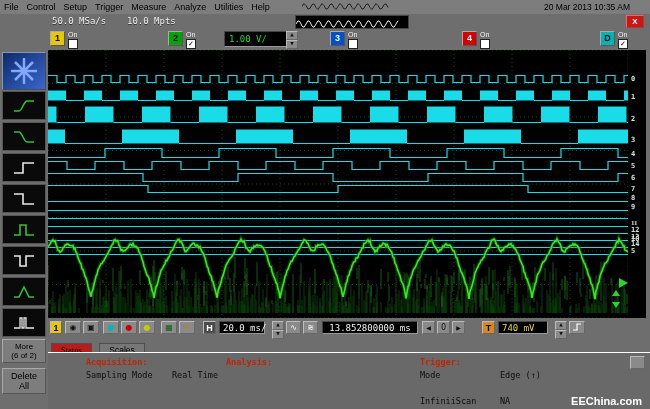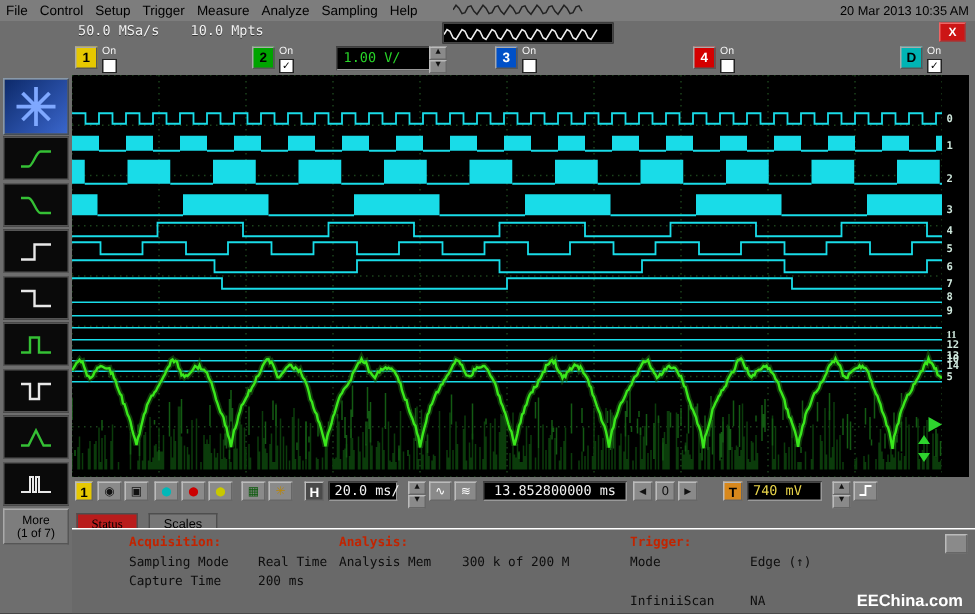--- a/index.html
+++ b/index.html
@@ -1,20 +1,20 @@
 <!DOCTYPE html>
 <html><head>
 <meta charset="utf-8">
 <style>
   html,body{margin:0;padding:0;background:#444;}
   .root{position:relative;width:650px;height:409px;background:#6e6e6e;font-family:"Liberation Sans",sans-serif;overflow:hidden;-webkit-user-select:none;}
   
   .menubar{position:absolute;left:0;top:0;width:650px;height:14px;background:#7d7d7d;border-bottom:1px solid #595959;display:flex;align-items:center;font-size:9px;color:#000;}
   .menu-item{padding:0 4px;white-space:nowrap;cursor:default;}
-  .datetime{margin-left:auto;padding-right:4px;font-size:8.5px;}
+  .datetime{margin-left:auto;padding-right:20px;font-size:8.5px;}
   .squiggle{position:absolute;top:2px;}
   
   .acqbar{position:absolute;left:0;top:14px;width:650px;height:14px;background:#6e6e6e;}
   .acq-text{position:absolute;top:2px;font-family:"DejaVu Sans Mono",monospace;font-size:9px;color:#f2f2f2;text-shadow:0 1px 0 #333;}
   .acq-strip{position:absolute;left:295px;top:1px;width:112px;height:12px;background:#000;border:1px solid #444;}
   .close-btn{position:absolute;right:6px;top:1px;width:16px;height:11px;background:#cc1515;border:1px outset #e66;color:#fff;font-size:8px;font-weight:bold;text-align:center;line-height:11px;cursor:pointer;}
   
   .chbar{position:absolute;left:0;top:28px;width:650px;height:22px;}
   .chgroup{position:absolute;top:3px;display:flex;align-items:flex-start;}
   .ch-chip{width:13px;height:13px;border:1px outset #aaa;font-size:9px;font-weight:bold;text-align:center;line-height:13px;cursor:pointer;}
@@ -57,21 +57,21 @@
 
 <div class="root">
 
   <div class="menubar">
     <span class="menu-item">File</span>
     <span class="menu-item">Control</span>
     <span class="menu-item">Setup</span>
     <span class="menu-item">Trigger</span>
     <span class="menu-item">Measure</span>
     <span class="menu-item">Analyze</span>
-    <span class="menu-item">Sampling</span>
+    <span class="menu-item">Utilities</span>
     <span class="menu-item">Help</span>
     <svg id="menu-squiggle" class="squiggle" style="left:302px" width="90" height="10">
         <path d="M0 4.5 L2 1.5 L4 3.5 L6 7.1 L8 6.4 L10 2.6 L12 1.9 L14 5.5 L16 7.5 L18 4.5 L20 1.5 L22 3.5 L24 7.1 L26 6.4 L28 2.6 L30 1.9 L32 5.5 L34 7.5 L36 4.5 L38 1.5 L40 3.5 L42 7.1 L44 6.4 L46 2.6 L48 1.9 L50 5.5 L52 7.5 L54 4.5 L56 1.5 L58 3.5 L60 7.1 L62 6.4 L64 2.6 L66 1.9 L68 5.5 L70 7.5 L72 4.5 L74 1.5 L76 3.5 L78 7.1 L80 6.4 L82 2.6 L84 1.9 L86 5.5" stroke="#222" fill="none"></path>
       </svg>
     <span class="datetime">20 Mar 2013 10:35 AM</span>
   </div>
 
   <div class="acqbar">
     <span class="acq-text" style="left:52px">50.0 MSa/s</span>
     <span class="acq-text" style="left:127px">10.0 Mpts</span>
@@ -167,21 +167,25 @@
           <path d="M2 14 L7 14 L12 4 L17 14 L22 14" stroke="#35c035" stroke-width="1.6" fill="none"></path>
         </svg>
     </div>
     <div class="tool-btn" style="top:258px" title="burst-pulse-tool">
       <svg width="30" height="18" viewBox="0 0 24 18">
           <path d="M2 14 L8 14 L8 4 L10 4 L10 14 L12 14 L12 4 L14 4 L14 14 L22 14" stroke="#e8e8e8" stroke-width="1.3" fill="none"></path>
         </svg>
     </div>
     <div class="side-textbtn" style="top:289px">
       <span>More</span><br>
-      <span>(1 of 7)</span>
+      <span>(6 of 2)</span>
+    </div>
+    <div class="side-textbtn" style="top:318px;font-size:9px">
+      <span>Delete</span><br>
+      <span>All</span>
     </div>
   </div>
 
   <div class="display">
     <svg id="scope-svg" width="580" height="268">
         <line x1="0.0" y1="0" x2="0.0" y2="268" stroke="#1b421b" stroke-dasharray="1 3"></line>
         <line x1="58.0" y1="0" x2="58.0" y2="268" stroke="#1b421b" stroke-dasharray="1 3"></line>
         <line x1="116.0" y1="0" x2="116.0" y2="268" stroke="#1b421b" stroke-dasharray="1 3"></line>
         <line x1="174.0" y1="0" x2="174.0" y2="268" stroke="#1b421b" stroke-dasharray="1 3"></line>
         <line x1="232.0" y1="0" x2="232.0" y2="268" stroke="#1b421b" stroke-dasharray="1 3"></line>
@@ -313,25 +317,23 @@
 
   <div class="tabs">
     <span class="tab tab-active">Status</span>
     <span class="tab tab-inactive">Scales</span>
   </div>
 
   <div class="statuspanel">
     <div class="sp-col" style="left:38px">
       <div class="sp-head">Acquisition:</div>
       <div><span class="sp-lab" style="width:86px">Sampling Mode</span><span>Real Time</span></div>
-      <div><span class="sp-lab" style="width:86px">Capture Time</span><span>200 ms</span></div>
     </div>
     <div class="sp-col" style="left:178px">
       <div class="sp-head">Analysis:</div>
-      <div><span class="sp-lab" style="width:82px">Analysis Mem</span><span>300 k of 200 M</span></div>
     </div>
     <div class="sp-col" style="left:372px">
       <div class="sp-head">Trigger:</div>
       <div><span class="sp-lab" style="width:80px">Mode</span><span>Edge (↑)</span></div>
       <div style="height:13px"></div>
       <div><span class="sp-lab" style="width:80px">InfiniiScan</span><span>NA</span></div>
     </div>
     <div class="corner-btn"></div>
     <div class="watermark">EEChina.com</div>
   </div>

